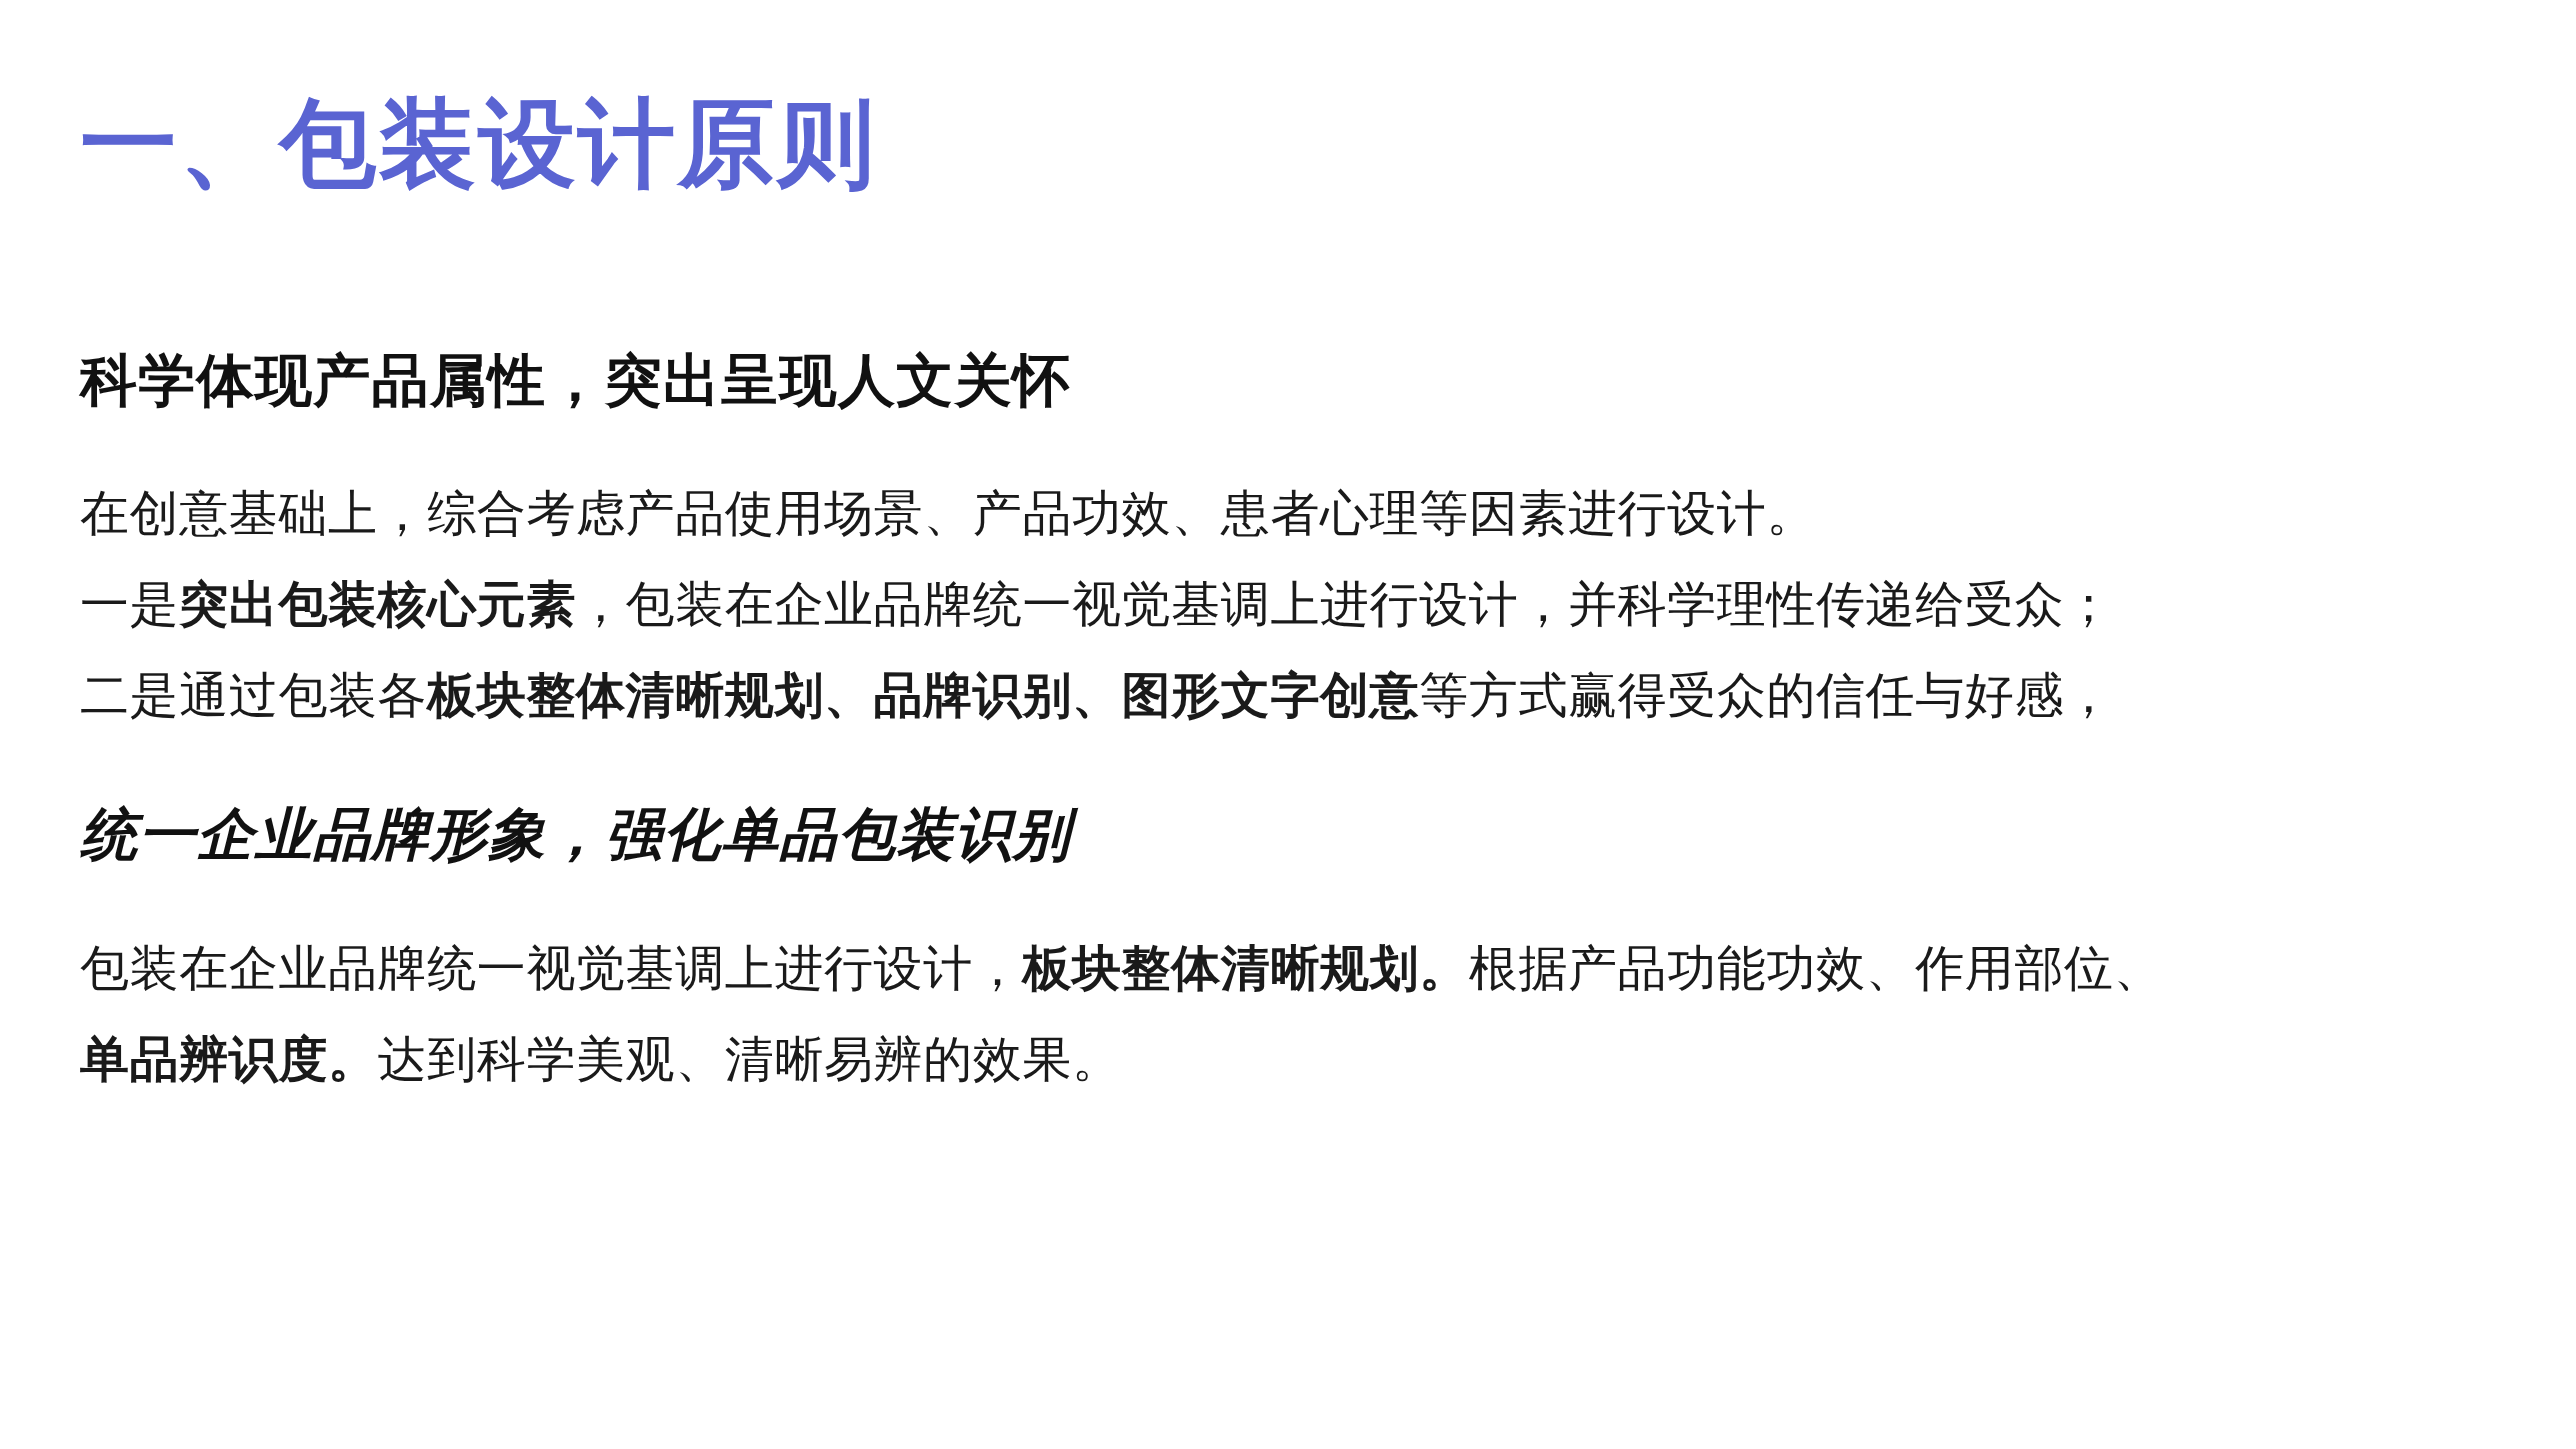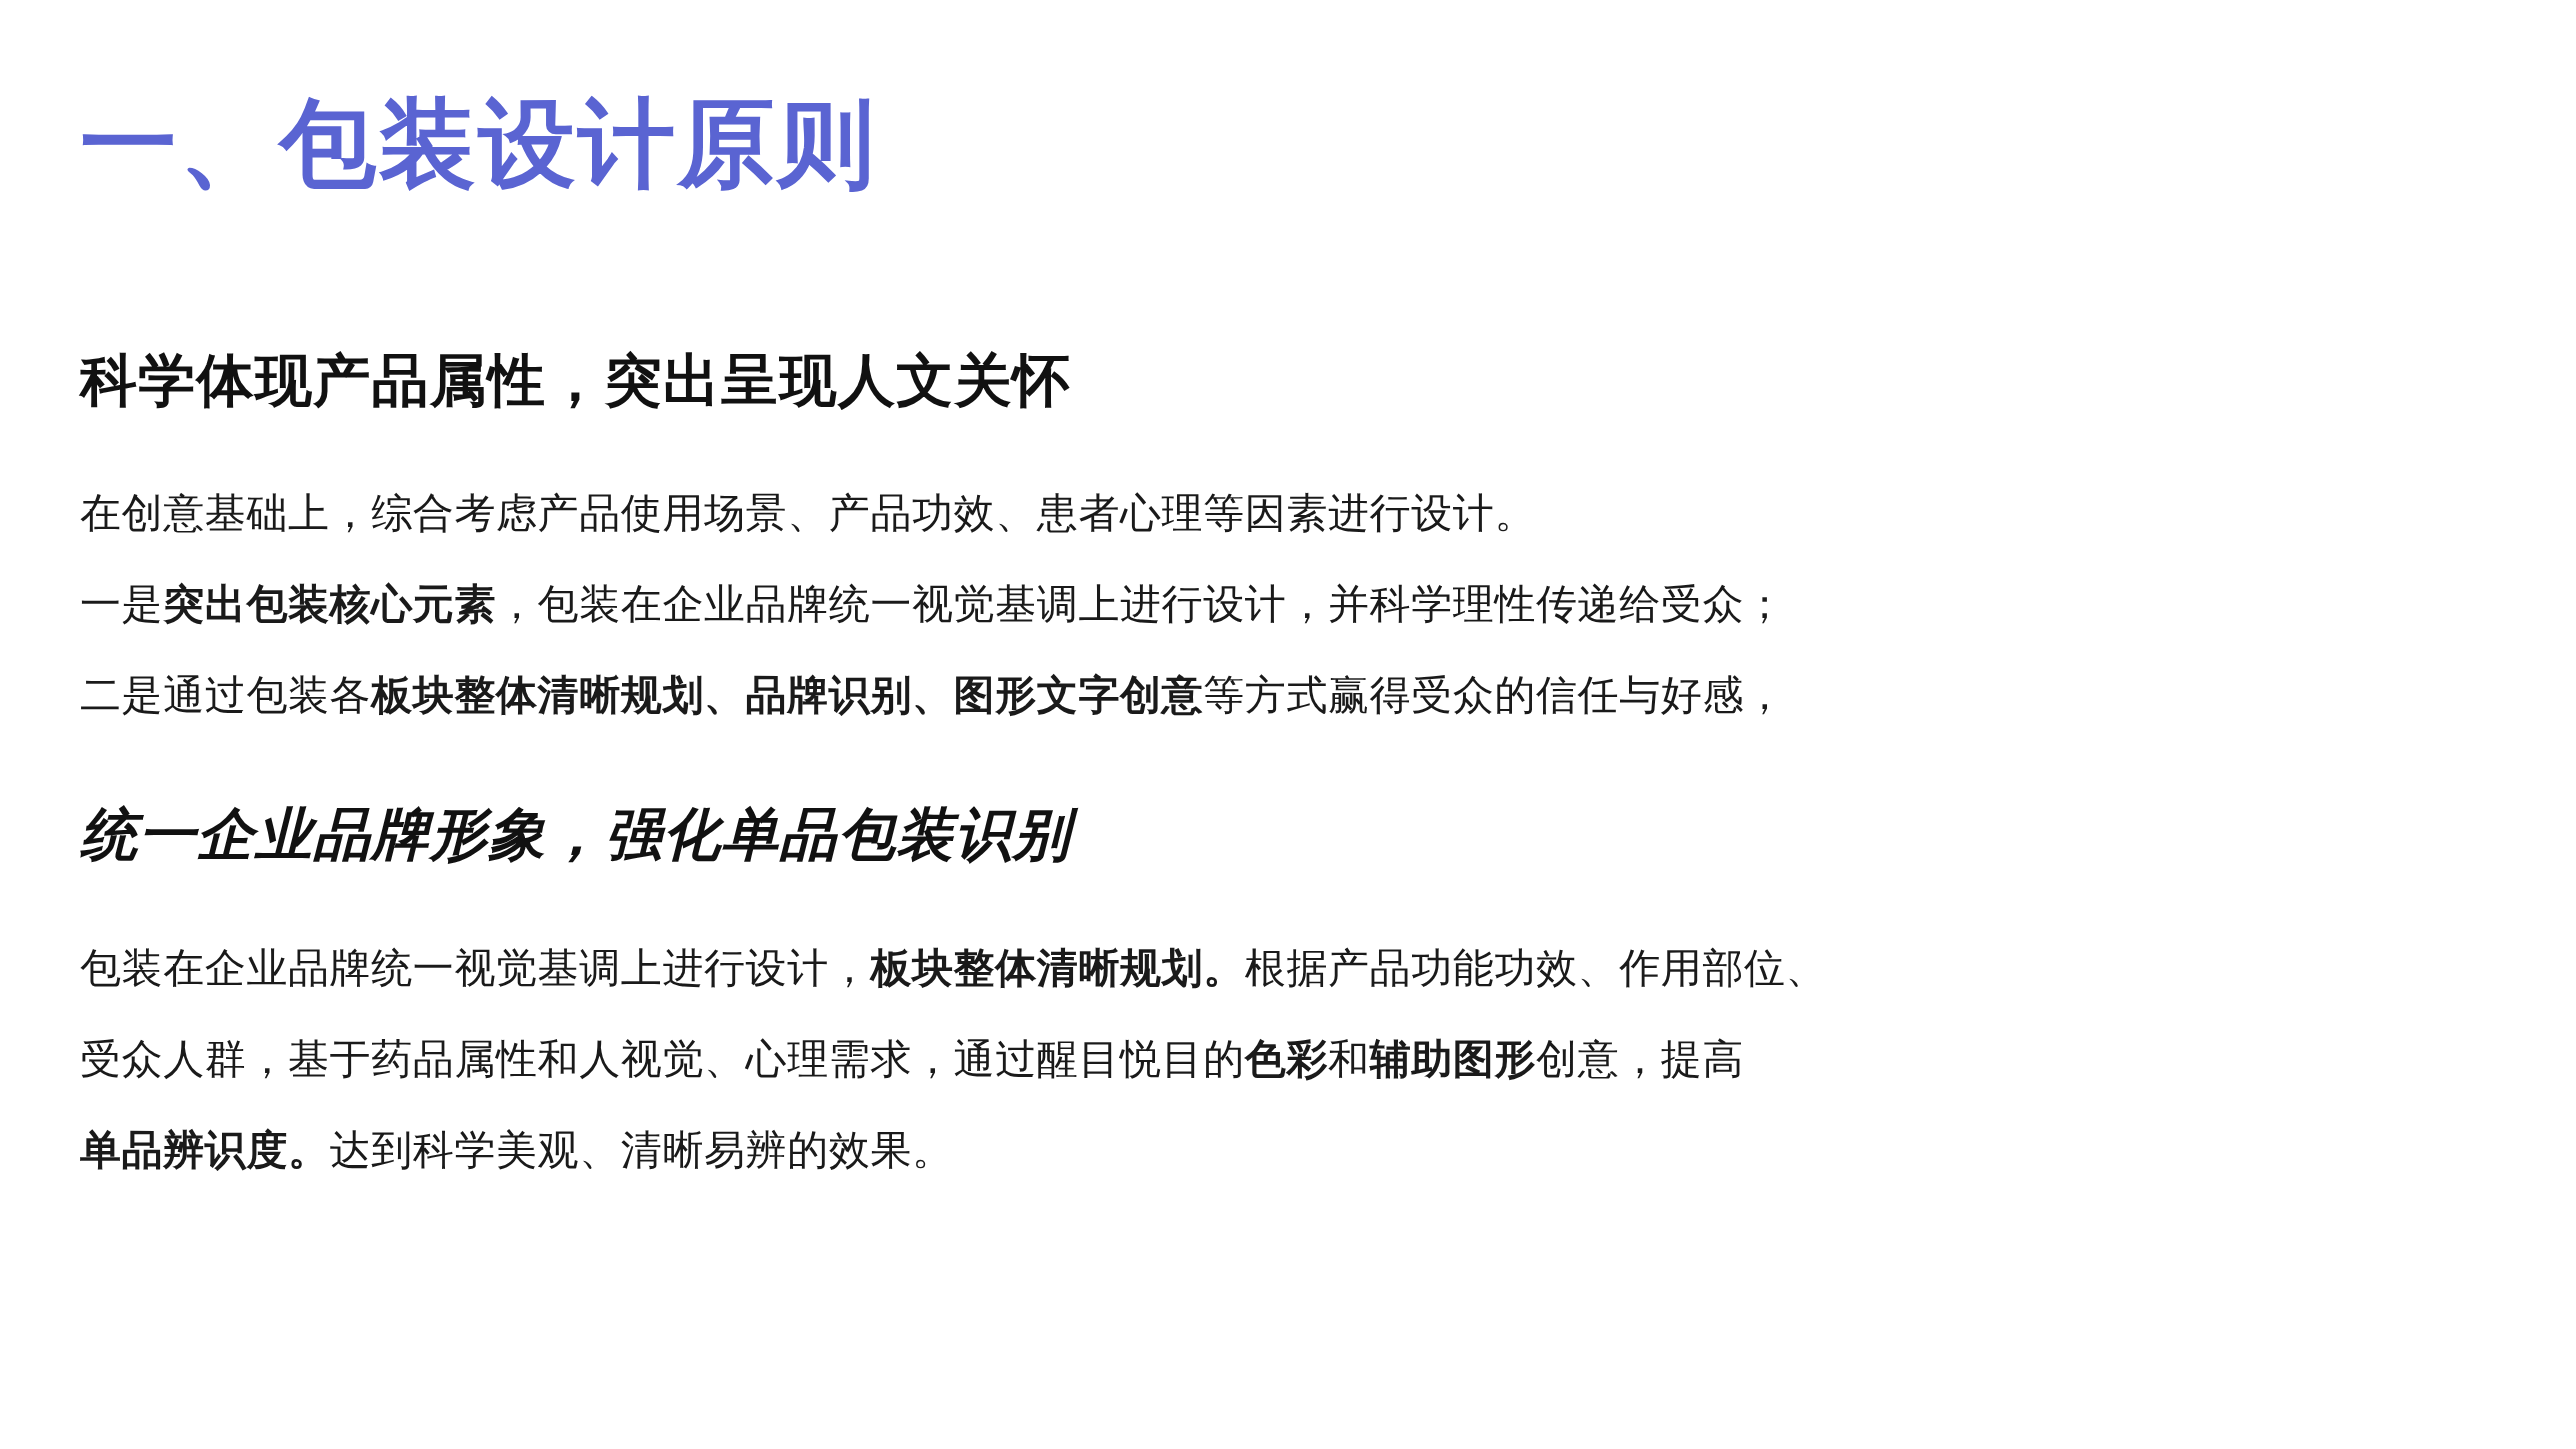--- a/index.html
+++ b/index.html
@@ -30,21 +30,21 @@
     font-size: 57px;
     line-height: 1.25;
     font-weight: 700;
     color: #111111;
     letter-spacing: 1.3px;
   }
   .section-heading.first { margin-top: 138px; }
   .section-heading.second { margin-top: 58px; font-style: italic; }
   .paragraph {
     margin-top: 52px;
-    font-size: 41px;
+    font-size: 49px;
     line-height: 91px;
     color: #1a1a1a;
     letter-spacing: 0.6px;
   }
   .para-line { white-space: nowrap; }
   .run-bold { font-weight: 700; }
   .footer {
     position: absolute;
     left: 0;
     right: 0;
@@ -65,20 +65,19 @@
     <div id="sections">
         <div class="section-heading first">科学体现产品属性，突出呈现人文关怀</div>
         <div class="paragraph">
           <div class="para-line"><span class="run">在创意基础上，综合考虑产品使用场景、产品功效、患者心理等因素进行设计。</span></div>
           <div class="para-line"><span class="run">一是</span><span class="run-bold">突出包装核心元素</span><span class="run">，包装在企业品牌统一视觉基调上进行设计，并科学理性传递给受众；</span></div>
           <div class="para-line"><span class="run">二是通过包装各</span><span class="run-bold">板块整体清晰规划、品牌识别、图形文字创意</span><span class="run">等方式赢得受众的信任与好感，</span></div>
         </div>
         <div class="section-heading second">统一企业品牌形象，强化单品包装识别</div>
         <div class="paragraph">
           <div class="para-line"><span class="run">包装在企业品牌统一视觉基调上进行设计，</span><span class="run-bold">板块整体清晰规划。</span><span class="run">根据产品功能功效、作用部位、</span></div>
-          <div class="para-line"><span class="run">受众人群，基于药品属性和人视觉、心理需求，通过醒目悦目的</span><span class="run-bold">色彩</span><span class="run">和</span><span class="run-bold">辅助图形</span><span class="run">创意，提高</span></div>
           <div class="para-line"><span class="run-bold">单品辨识度。</span><span class="run">达到科学美观、清晰易辨的效果。</span></div>
         </div>
       </div>
   </div>
 
 </div>
 
 
 </body></html>

